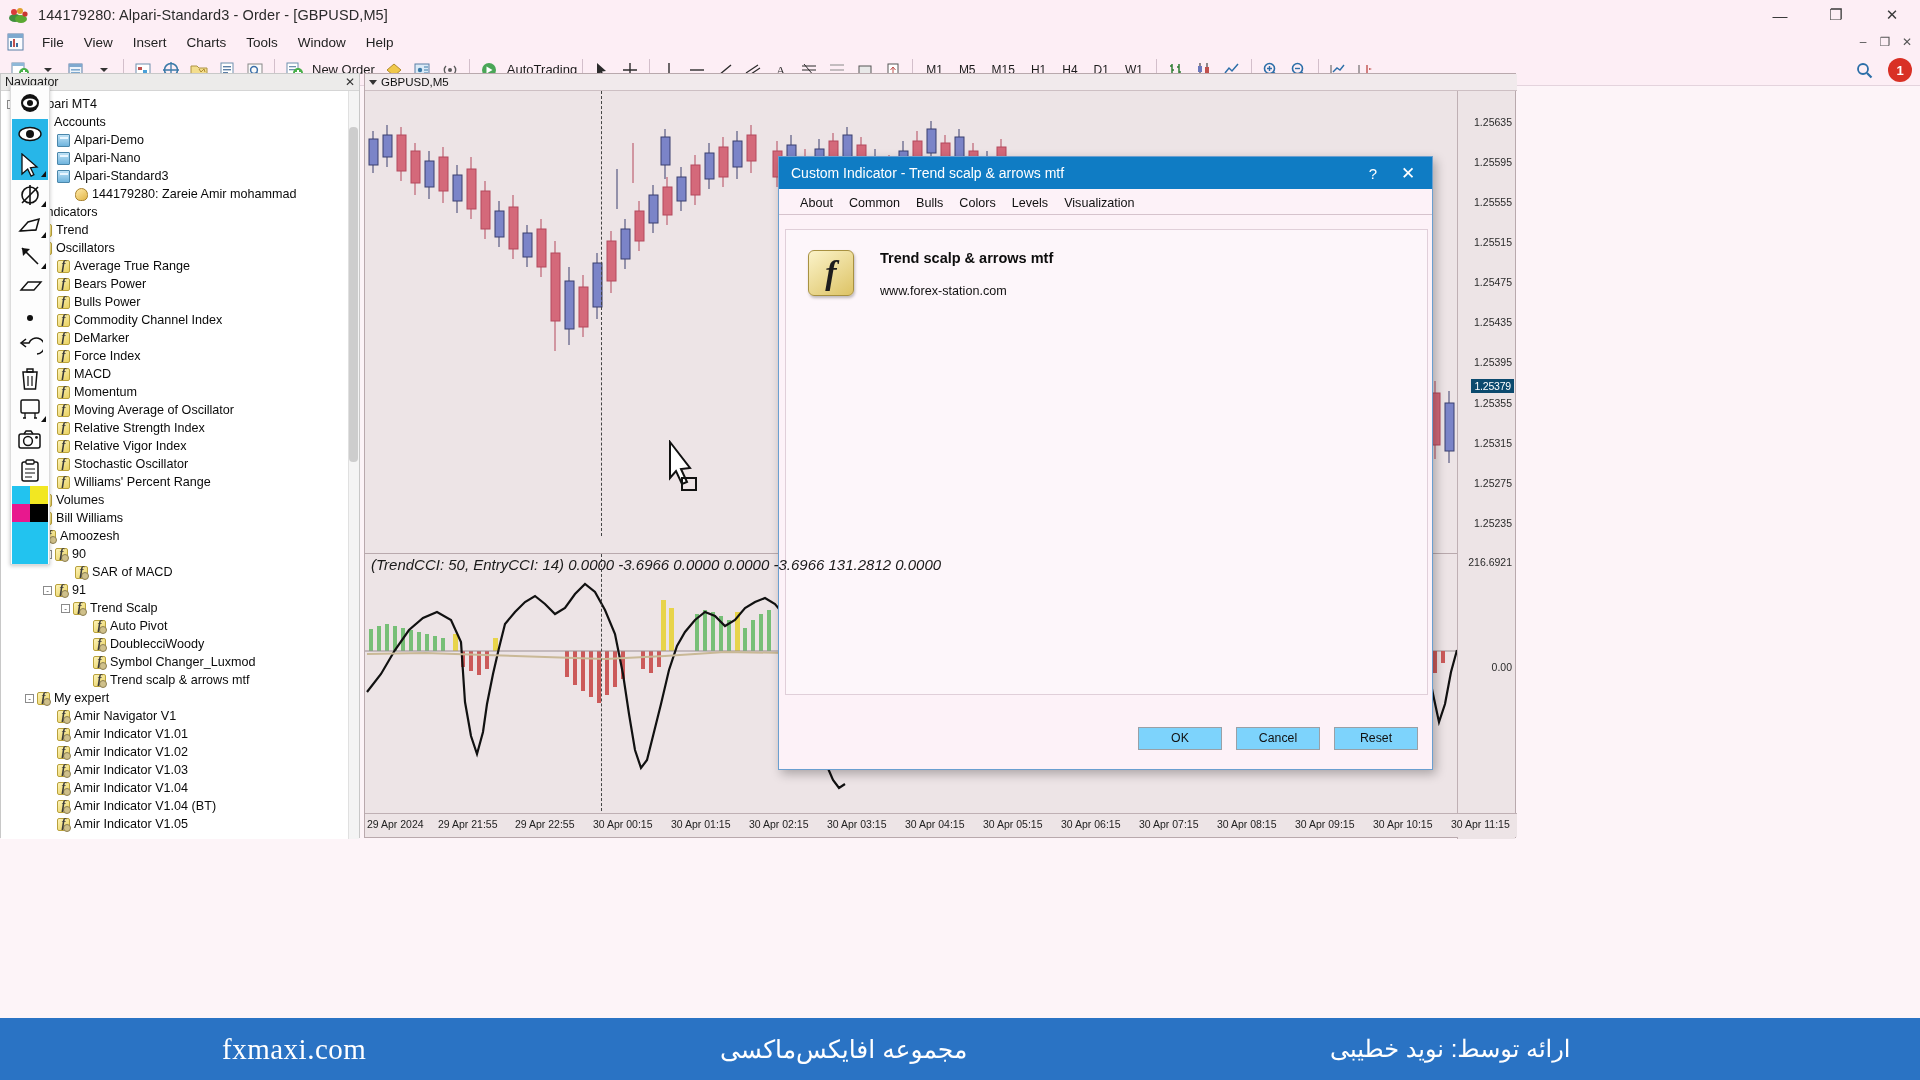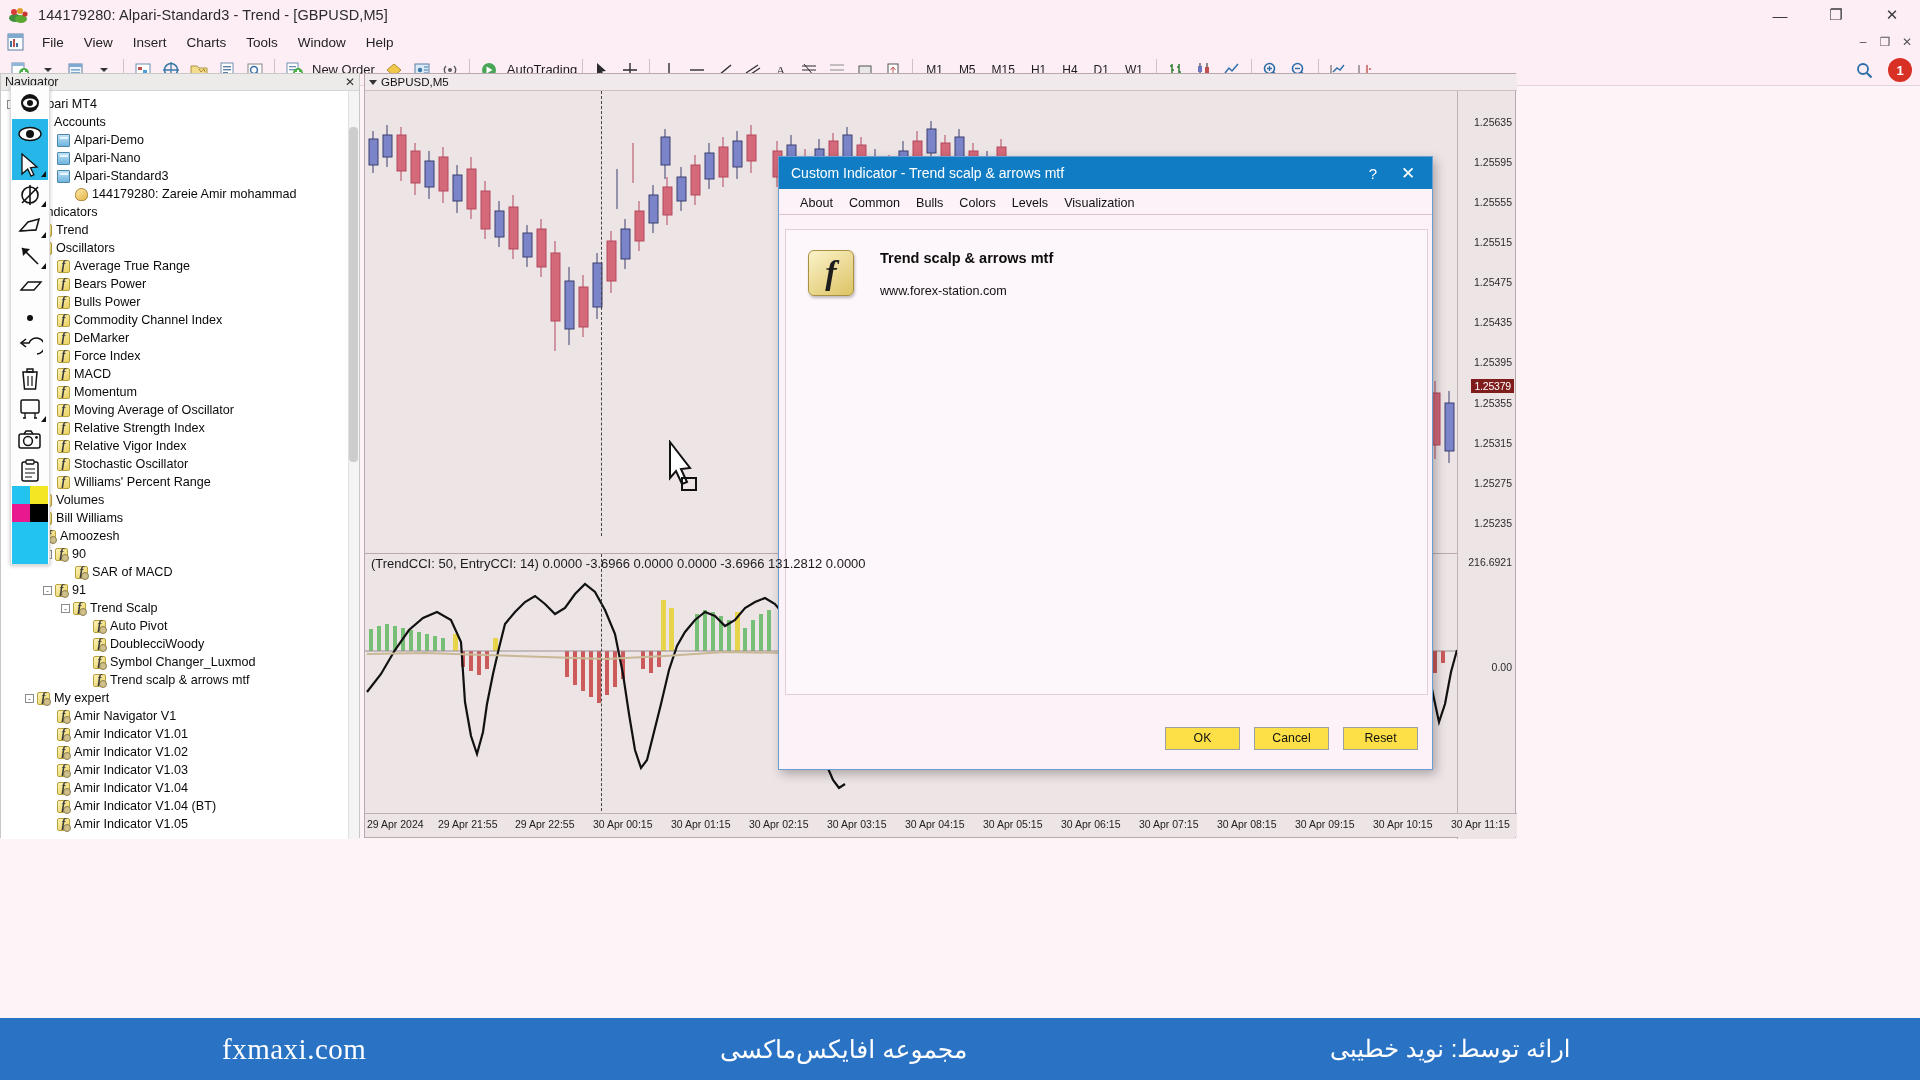--- a/index.html
+++ b/index.html
@@ -107,29 +107,29 @@
   .chart-tab{
     position:absolute; left:0; top:0; height:17px; width:1152px;
     background:#f1eaec; border-bottom:1px solid #cdbfc3; display:flex; align-items:center;
     padding-left:4px; font-size:11.5px; color:#111;
   }
   .chart-caret{ width:0;height:0;border-left:4px solid transparent;border-right:4px solid transparent;
                 border-top:5px solid #333; margin-right:4px;}
   .price-axis{ position:absolute; right:0; top:17px; width:58px; height:748px;
                background:#ede4e6; border-left:1px solid #bfb0b4;}
   .pa-lbl{ position:absolute; right:3px; font-size:10.5px; color:#2b2b2b; }
-  .pa-cur{ position:absolute; right:1px; background:#7f1d1d; color:#fff; font-size:10.5px;
+  .pa-cur{ position:absolute; right:1px; background:#0c4a6e; color:#fff; font-size:10.5px;
            padding:1px 3px; letter-spacing:-.2px;}
   .time-axis{ position:absolute; left:0; bottom:0; width:1152px; height:24px;
               background:#ede4e6; border-top:1px solid #bfb0b4;}
   .ta-lbl{ position:absolute; top:4px; font-size:10.5px; color:#222; }
   .main-pane{ position:absolute; left:0; top:17px; width:1094px; height:462px; overflow:hidden;}
   .sub-pane{ position:absolute; left:0; top:479px; width:1094px; height:262px; overflow:hidden;
              border-top:1px solid #b9a9ad;}
-  .sub-label{ position:absolute; left:6px; top:2px; font-size:13px; color:#1a1a1a; z-index:5;}
+  .sub-label{ position:absolute; left:6px; top:2px; font-size:15px; color:#1a1a1a; z-index:5;font-style:italic;}
   .crosshair-v{ position:absolute; top:17px; width:0; border-left:1px dashed #444; height:724px; }
 
   .mouse{ position:absolute; z-index:40; }
 
   
   .dlg{
     position:absolute; left:778px; top:156px; width:655px; height:614px;
     background:#fdf2f8; border:1px solid #6a9fd0;
     box-shadow:3px 4px 10px rgba(0,0,0,.28);
   }
@@ -150,21 +150,21 @@
   .about-ic{ width:46px;height:46px; border-radius:6px;
              background:linear-gradient(145deg,#fbf3c9,#ddc365); border:1px solid #a89140;
              position:relative; box-shadow:1px 2px 3px rgba(0,0,0,.25);}
   .about-ic:after{ content:"f"; position:absolute; inset:0; text-align:center; line-height:44px;
                    font-family:"Liberation Serif", serif; font-style:italic; font-weight:bold;
                    font-size:34px; color:#1d1d1d;}
   .about-name{ font-size:14.5px; font-weight:bold; color:#0d0d0d; }
   .about-url{ font-size:12.6px; color:#111; margin-top:18px; }
   .dlg-footer{ position:absolute; left:0; bottom:0; width:653px; height:62px;
                display:flex; align-items:center; justify-content:flex-end; padding-right:14px; gap:14px;}
-  .dbtn2{ width:75px; height:23px; background:#fde047; border:1px solid #9aa0a6;
+  .dbtn2{ width:84px; height:23px; background:#7dd3fc; border:1px solid #9aa0a6;
           font-size:12.3px; color:#111; display:flex; align-items:center; justify-content:center;}
 
   
   .banner{
     position:absolute; left:0; bottom:0; width:1920px; height:62px;
     background:#2a73c4; display:flex; align-items:center;
   }
   .banner-left{ position:absolute; left:222px; font-family:"Liberation Serif", serif;
                 font-size:29px; font-weight:normal; color:#fff; letter-spacing:.5px;}
   .banner-mid{ position:absolute; left:720px; font-size:25px; color:#fff; direction:rtl;}
@@ -178,21 +178,21 @@
   <div class="titlebar">
     <div class="tb-icon">
       <svg width="22" height="20" viewBox="0 0 22 20">
         <ellipse cx="7" cy="13" rx="6" ry="4" fill="#3f8f3f"></ellipse>
         <ellipse cx="13" cy="14" rx="6" ry="4" fill="#5aa832"></ellipse>
         <circle cx="6" cy="7" r="3" fill="#d93b3b"></circle>
         <circle cx="12" cy="6" r="3" fill="#e0a12c"></circle>
         <circle cx="17" cy="9" r="2.6" fill="#c9352f"></circle>
       </svg>
     </div>
-    <div class="tb-title">144179280: Alpari-Standard3 - Trend - [GBPUSD,M5]</div>
+    <div class="tb-title">144179280: Alpari-Standard3 - Order - [GBPUSD,M5]</div>
     <div class="tb-btns">
       <div class="tb-btn">—</div>
       <div class="tb-btn">❐</div>
       <div class="tb-btn close">✕</div>
     </div>
   </div>
 
   <div class="menubar">
     <div class="menu-appicon">
       <svg width="20" height="20" viewBox="0 0 20 20">

